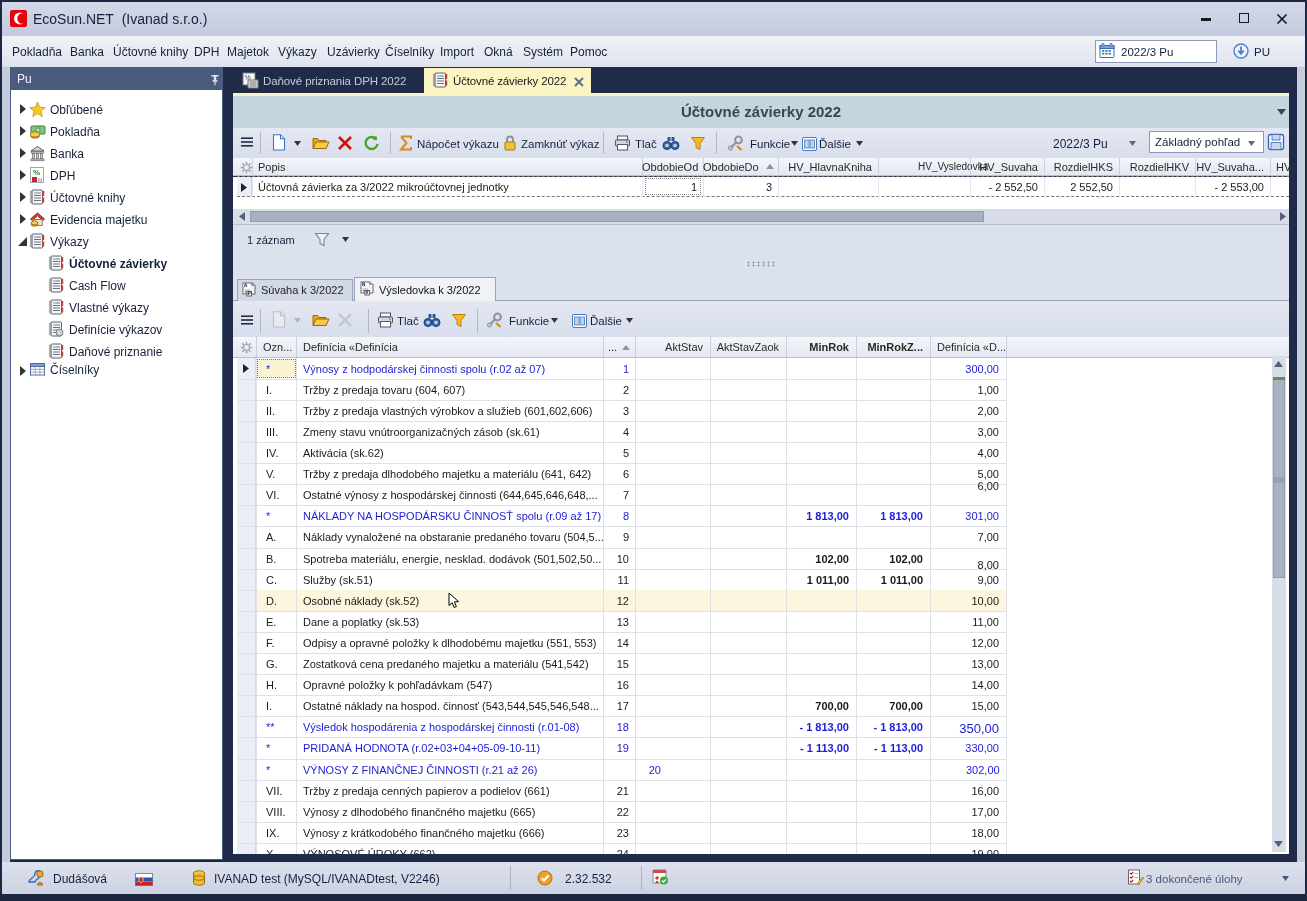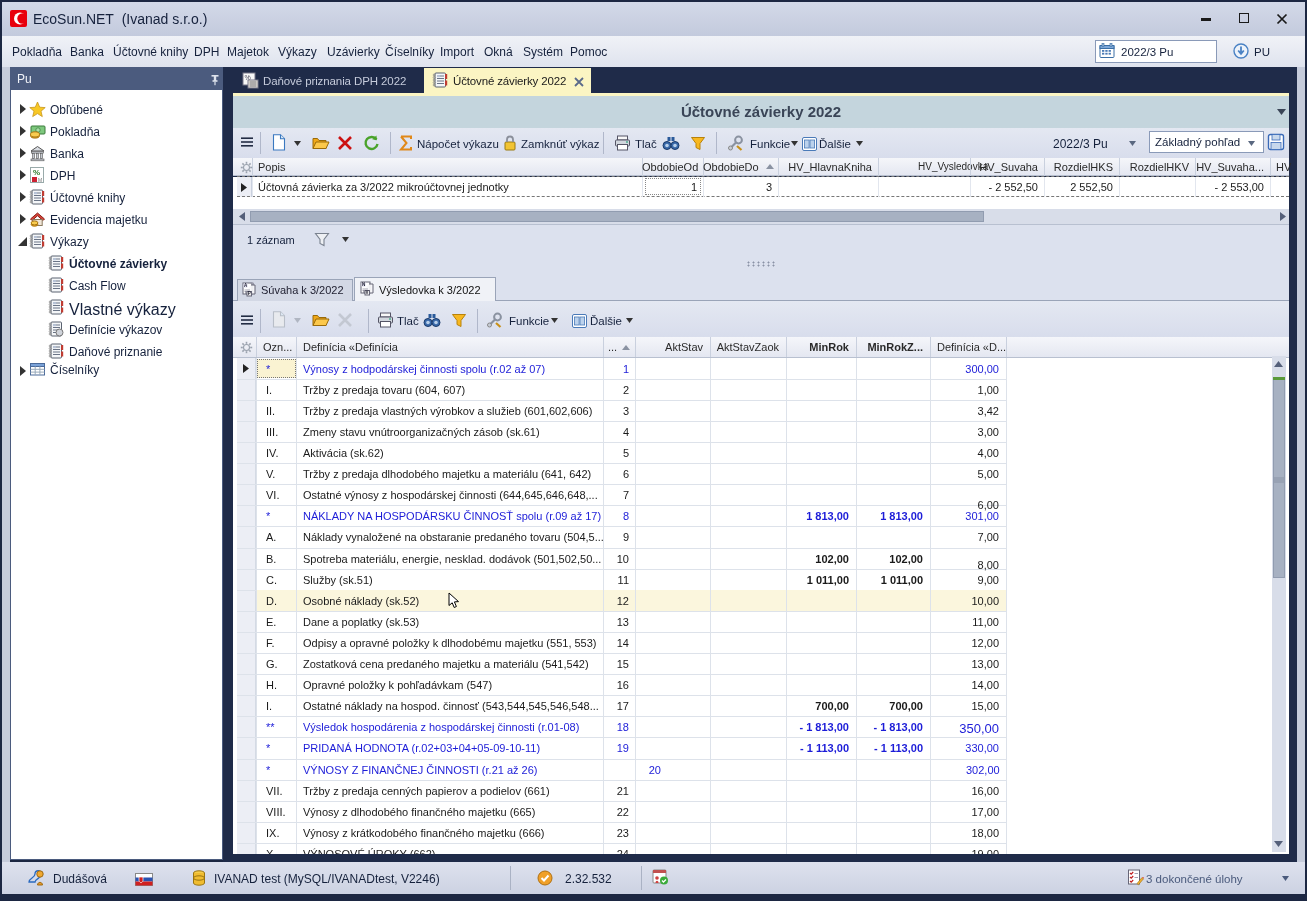--- a/index.html
+++ b/index.html
@@ -202,21 +202,21 @@
       </g>
       <rect x="5" y="3.2" width="3" height="2" fill="#b8c4d8"></rect>
       <circle cx="2.2" cy="3" r="1" fill="none" stroke="#888" stroke-width="0.8"></circle>
       <circle cx="2.2" cy="5.5" r="1" fill="none" stroke="#888" stroke-width="0.8"></circle>
       <circle cx="2.2" cy="8" r="1" fill="none" stroke="#888" stroke-width="0.8"></circle>
       <circle cx="2.2" cy="10.5" r="1" fill="none" stroke="#888" stroke-width="0.8"></circle>
       <circle cx="2.2" cy="13" r="1" fill="none" stroke="#888" stroke-width="0.8"></circle>
       <rect x="13" y="2" width="2.2" height="5" fill="#c03c32"></rect>
       <rect x="13" y="8.5" width="2.2" height="5" fill="#c03c32"></rect>
     </svg></div>
-<div class="abs" style="left:69px;top:301px;font-size:16px;font-weight:normal;color:#15213c;">Vlastné výkazy</div>
+<div class="abs" style="left:69px;top:301px;font-size:12px;font-weight:normal;color:#15213c;">Vlastné výkazy</div>
 <div class="abs" style="left:48px;top:321px;"><svg class="ico" width="16" height="16" viewBox="0 0 16 16" style="">
       <rect x="3" y="1" width="10.5" height="14" rx="1" fill="#f4f6f8" stroke="#5a6270"></rect>
       <g stroke="#6a7486" stroke-width="1">
         <line x1="5" x2="12" y1="4" y2="4"></line>
         <line x1="5" x2="12" y1="6.5" y2="6.5"></line>
         <line x1="5" x2="12" y1="9" y2="9"></line>
         <line x1="5" x2="12" y1="11.5" y2="11.5"></line>
       </g>
       <rect x="5" y="3.2" width="3" height="2" fill="#b8c4d8"></rect>
       <circle cx="2.2" cy="3" r="1" fill="none" stroke="#888" stroke-width="0.8"></circle>
@@ -606,41 +606,41 @@
 <div class="abs" style="left:697px;top:5.00px;width:69px;text-align:right;font-size:11px;color:#1c1cd8;">300,00</div>
 <div class="abs" style="left:4px;top:42.20px;width:769px;height:1px;background:#dde2ea;"></div>
 <div class="abs" style="left:33px;top:26.10px;font-size:11px;color:#1a1a1a;">I.</div>
 <div class="abs" style="left:70px;top:26.10px;font-size:11px;color:#1a1a1a;white-space:nowrap;">Tržby z predaja tovaru (604, 607)</div>
 <div class="abs" style="left:370px;top:26.10px;width:26px;text-align:right;font-size:11px;color:#1a1a1a;">2</div>
 <div class="abs" style="left:697px;top:26.10px;width:69px;text-align:right;font-size:11px;color:#1a1a1a;">1,00</div>
 <div class="abs" style="left:4px;top:63.30px;width:769px;height:1px;background:#dde2ea;"></div>
 <div class="abs" style="left:33px;top:47.20px;font-size:11px;color:#1a1a1a;">II.</div>
 <div class="abs" style="left:70px;top:47.20px;font-size:11px;color:#1a1a1a;white-space:nowrap;">Tržby z predaja vlastných výrobkov a služieb (601,602,606)</div>
 <div class="abs" style="left:370px;top:47.20px;width:26px;text-align:right;font-size:11px;color:#1a1a1a;">3</div>
-<div class="abs" style="left:697px;top:47.20px;width:69px;text-align:right;font-size:11px;color:#1a1a1a;">3,42</div>
+<div class="abs" style="left:697px;top:47.20px;width:69px;text-align:right;font-size:11px;color:#1a1a1a;">2,00</div>
 <div class="abs" style="left:4px;top:84.40px;width:769px;height:1px;background:#dde2ea;"></div>
 <div class="abs" style="left:33px;top:68.30px;font-size:11px;color:#1a1a1a;">III.</div>
 <div class="abs" style="left:70px;top:68.30px;font-size:11px;color:#1a1a1a;white-space:nowrap;">Zmeny stavu vnútroorganizačných zásob (sk.61)</div>
 <div class="abs" style="left:370px;top:68.30px;width:26px;text-align:right;font-size:11px;color:#1a1a1a;">4</div>
 <div class="abs" style="left:697px;top:68.30px;width:69px;text-align:right;font-size:11px;color:#1a1a1a;">3,00</div>
 <div class="abs" style="left:4px;top:105.50px;width:769px;height:1px;background:#dde2ea;"></div>
 <div class="abs" style="left:33px;top:89.40px;font-size:11px;color:#1a1a1a;">IV.</div>
 <div class="abs" style="left:70px;top:89.40px;font-size:11px;color:#1a1a1a;white-space:nowrap;">Aktivácia (sk.62)</div>
 <div class="abs" style="left:370px;top:89.40px;width:26px;text-align:right;font-size:11px;color:#1a1a1a;">5</div>
 <div class="abs" style="left:697px;top:89.40px;width:69px;text-align:right;font-size:11px;color:#1a1a1a;">4,00</div>
 <div class="abs" style="left:4px;top:126.60px;width:769px;height:1px;background:#dde2ea;"></div>
 <div class="abs" style="left:33px;top:110.50px;font-size:11px;color:#1a1a1a;">V.</div>
 <div class="abs" style="left:70px;top:110.50px;font-size:11px;color:#1a1a1a;white-space:nowrap;">Tržby z predaja dlhodobého majetku a materiálu (641, 642)</div>
 <div class="abs" style="left:370px;top:110.50px;width:26px;text-align:right;font-size:11px;color:#1a1a1a;">6</div>
 <div class="abs" style="left:697px;top:110.50px;width:69px;text-align:right;font-size:11px;color:#1a1a1a;">5,00</div>
 <div class="abs" style="left:4px;top:147.70px;width:769px;height:1px;background:#dde2ea;"></div>
 <div class="abs" style="left:33px;top:131.60px;font-size:11px;color:#1a1a1a;">VI.</div>
 <div class="abs" style="left:70px;top:131.60px;font-size:11px;color:#1a1a1a;white-space:nowrap;">Ostatné výnosy z hospodárskej činnosti (644,645,646,648,...</div>
 <div class="abs" style="left:370px;top:131.60px;width:26px;text-align:right;font-size:11px;color:#1a1a1a;">7</div>
-<div class="abs" style="left:697px;top:141px;width:69px;text-align:right;font-size:11px;color:#1a1a1a;">6,00</div>
+<div class="abs" style="left:697px;top:122px;width:69px;text-align:right;font-size:11px;color:#1a1a1a;">6,00</div>
 <div class="abs" style="left:4px;top:168.80px;width:769px;height:1px;background:#dde2ea;"></div>
 <div class="abs" style="left:33px;top:152.70px;font-size:11px;color:#1c1cd8;">*</div>
 <div class="abs" style="left:70px;top:152.70px;font-size:11px;color:#1c1cd8;white-space:nowrap;">NÁKLADY NA HOSPODÁRSKU ČINNOSŤ spolu (r.09 až 17)</div>
 <div class="abs" style="left:370px;top:152.70px;width:26px;text-align:right;font-size:11px;color:#1c1cd8;">8</div>
 <div class="abs" style="left:553px;top:152.70px;width:63px;text-align:right;font-size:11px;font-weight:bold;color:#1c1cd8;">1 813,00</div>
 <div class="abs" style="left:623px;top:152.70px;width:67px;text-align:right;font-size:11px;font-weight:bold;color:#1c1cd8;">1 813,00</div>
 <div class="abs" style="left:697px;top:152.70px;width:69px;text-align:right;font-size:11px;color:#1c1cd8;">301,00</div>
 <div class="abs" style="left:4px;top:189.90px;width:769px;height:1px;background:#dde2ea;"></div>
 <div class="abs" style="left:33px;top:173.80px;font-size:11px;color:#1a1a1a;">A.</div>
 <div class="abs" style="left:70px;top:173.80px;font-size:11px;color:#1a1a1a;white-space:nowrap;">Náklady vynaložené na obstaranie predaného tovaru (504,5...</div>

